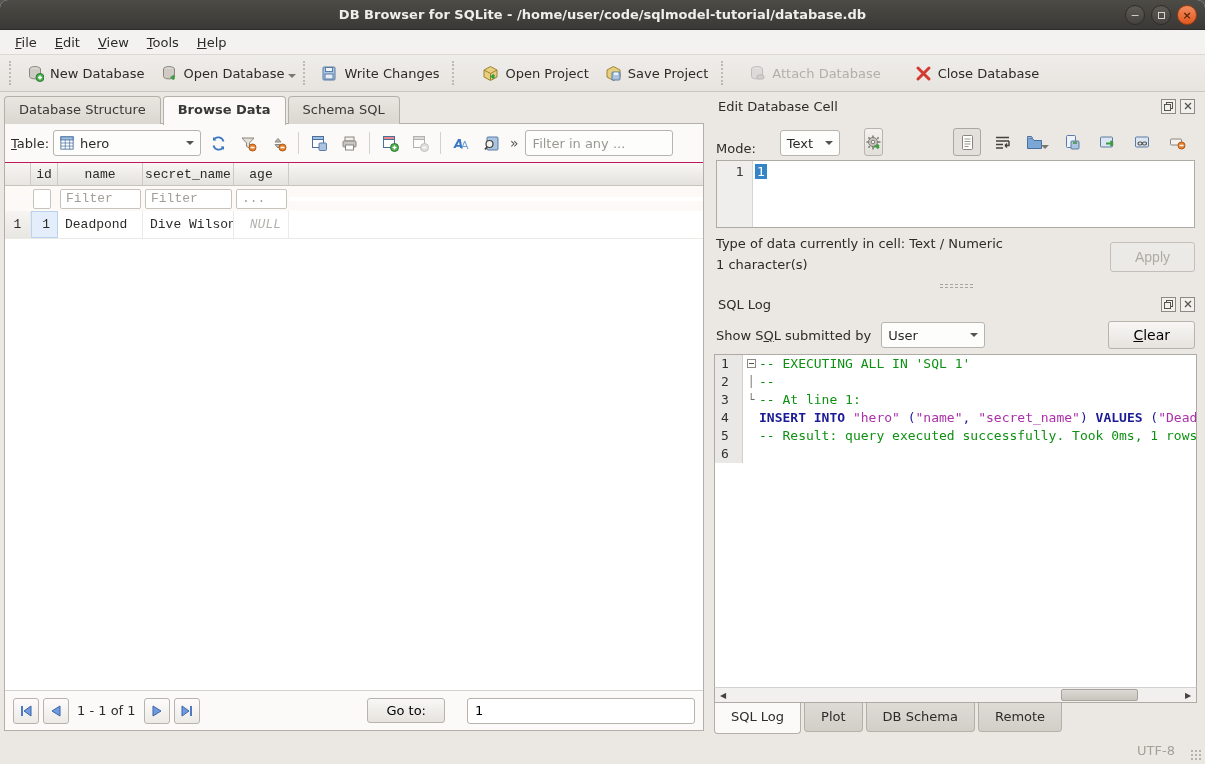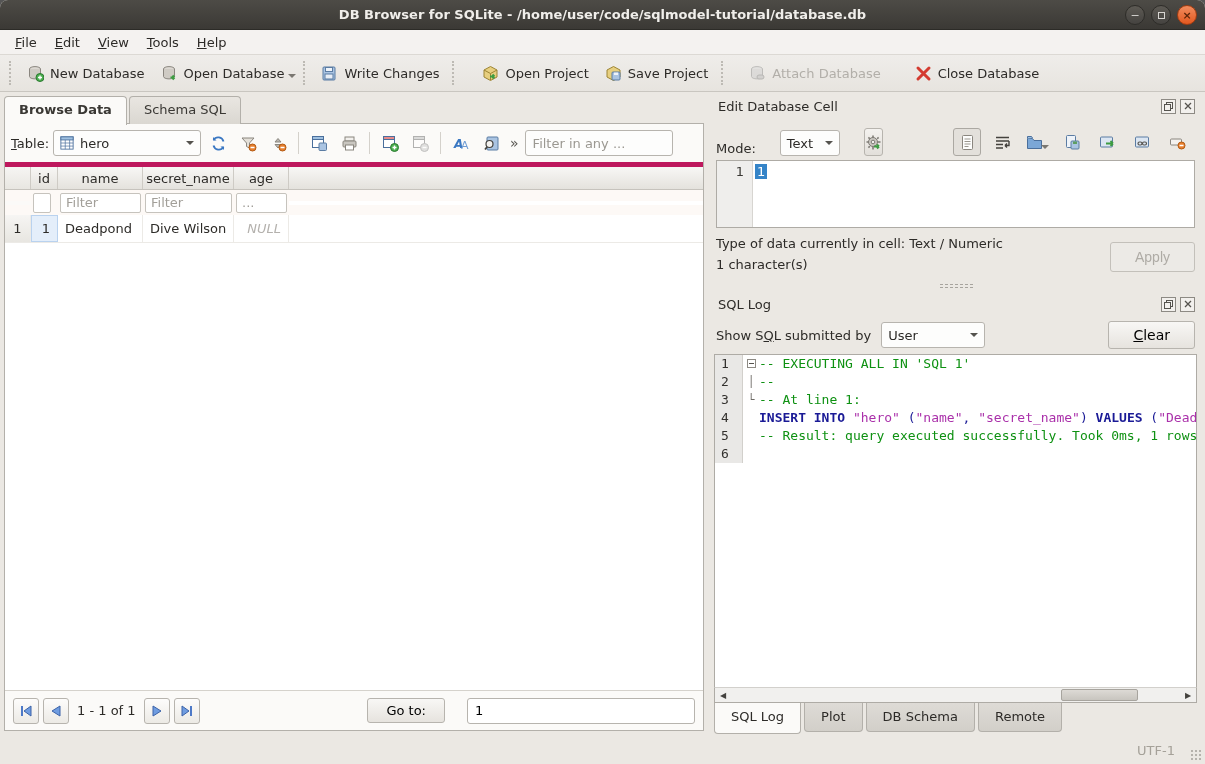--- a/index.html
+++ b/index.html
@@ -46,21 +46,21 @@
   .browse-bar { flex:0 0 38px; display:flex; align-items:center; padding:0 6px; gap:4px; background:#fbfaf8; }
   .combo { display:flex; align-items:center; gap:6px; background:#fdfdfc; border:1px solid #b7b4ae; border-radius:3px; padding:3px 6px; height:26px; }
   .combo .caret { width:0; height:0; border:4px solid transparent; border-top-color:#55534e; margin:4px 0 0 6px; }
   .mini-btn { width:26px; height:26px; display:flex; align-items:center; justify-content:center; border-radius:3px; }
   .sep { width:1px; height:22px; background:#d4d1cb; margin:0 3px; }
   .filter-any { height:26px; border:1px solid #b7b4ae; border-radius:3px; padding:0 7px; width:148px; font-size:13px; color:#2d2b28; background:#fdfdfc; font-family:inherit; }
   .filter-any::placeholder { color:#9b9891; }
   .chev { color:#55534e; font-size:14px; margin:0 2px; }
 
   
-  .grid-area { flex:1; background:#fff; border-top:5px solid #be185d; overflow:hidden; display:flex; flex-direction:column; }
+  .grid-area { flex:1; background:#fff; border-top:1px solid #be185d; overflow:hidden; display:flex; flex-direction:column;font-family:Liberation Mono, monospace; }
   .g-row { display:flex; }
   .g-hdr { background:linear-gradient(#f8f7f5,#e4e2dd); border-bottom:1px solid #c6c3bd; height:23px; }
   .g-hdr .g-cell { font-size:13px; display:flex; align-items:center; justify-content:center; border-right:1px solid #cecbc5; }
   .g-cell { overflow:hidden; white-space:nowrap; }
   .c0 { width:26px; flex:0 0 26px; }
   .c1 { width:27px; flex:0 0 27px; }
   .c2 { width:85px; flex:0 0 85px; }
   .c3 { width:91px; flex:0 0 91px; }
   .c4 { width:55px; flex:0 0 55px; }
   .cfill { flex:1; border-right:none !important; }
@@ -219,20 +219,21 @@
           <path d="M3 3l11 11M14 3L3 14" stroke="#d43b30" stroke-width="3" stroke-linecap="round"></path>
         </svg>
       <span>Close Database</span>
     </div>
   </div>
 
   <div class="content">
 
     <div class="left-pane">
       <div class="tabbar">
+        <div class="tab">Database Structure</div>
         <div class="tab active">Browse Data</div>
         <div class="tab">Schema SQL</div>
       </div>
       <div class="frame">
 
         <div class="browse-bar">
           <span><span class="u">T</span><span>able:</span></span>
           <div class="combo" style="width:148px;">
             <svg class="icon" viewBox="0 0 16 16" style="width:14px;height:14px;">
                 <rect x="1" y="1" width="14" height="14" fill="#fff" stroke="#4a6f9c"></rect>
@@ -522,17 +523,17 @@
       <div class="bottom-tabs">
         <div class="btab active">SQL Log</div>
         <div class="btab">Plot</div>
         <div class="btab">DB Schema</div>
         <div class="btab">Remote</div>
       </div>
     </div>
   </div>
 
   <div class="statusbar">
-    <span>UTF-1</span>
+    <span>UTF-8</span>
     <span class="grip"></span>
   </div>
 
 </div>
 
 </body></html>

